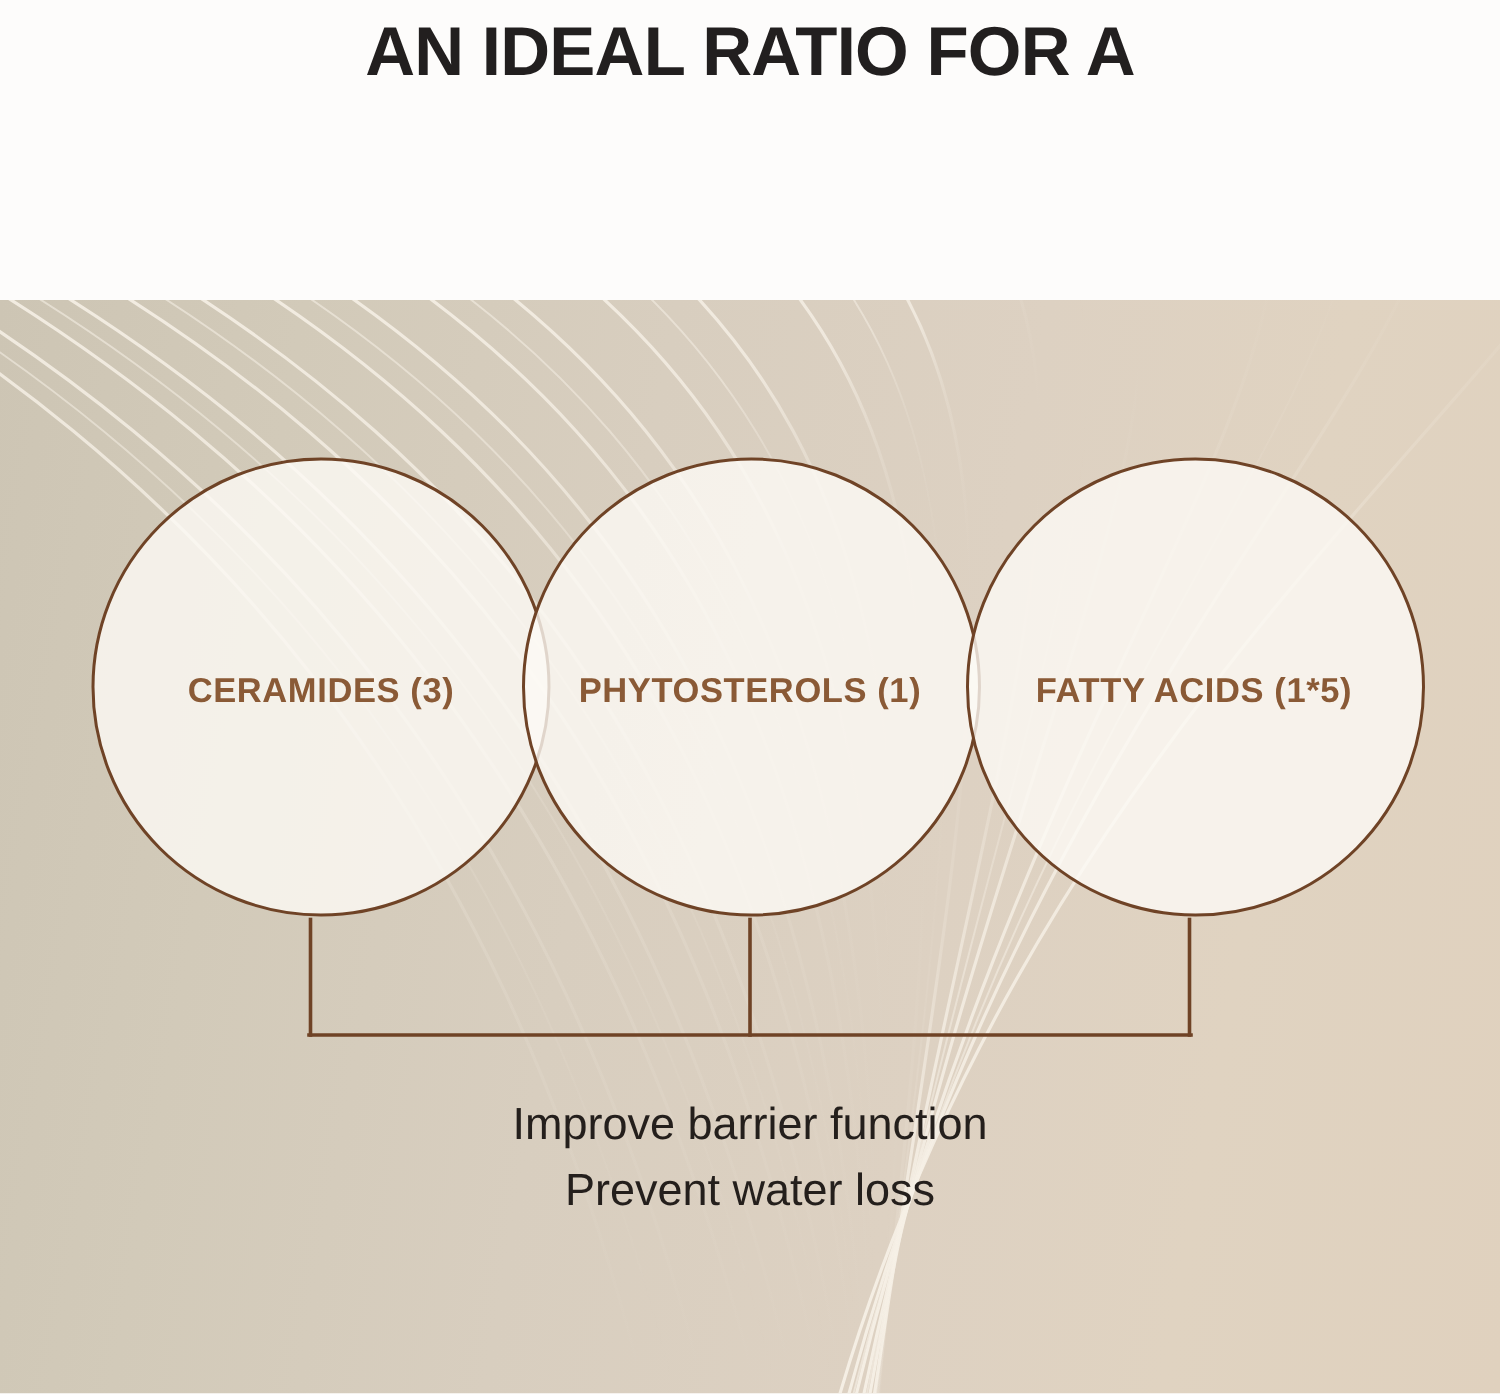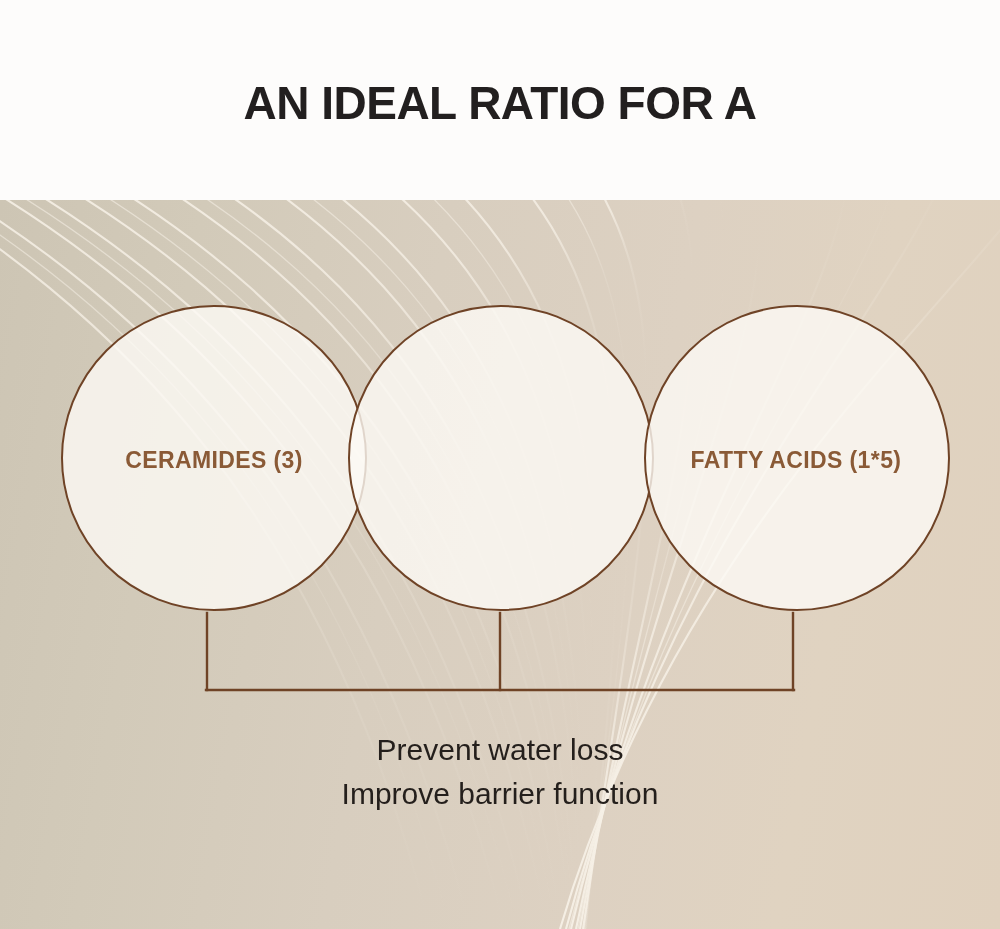--- a/index.html
+++ b/index.html
@@ -22,21 +22,21 @@
   
   .header-band {
     position: absolute;
     left: 0; top: 0;
     width: 1000px;
     height: 200px;
     background: #fdfcfb;
     display: flex;
     flex-direction: column;
     align-items: center;
-    justify-content: center;
+    justify-content: flex-start;
     padding-top: 6px;
   }
 
   .headline-1, .headline-2 {
     font-family: "Liberation Sans", sans-serif;
     font-weight: 700;
     font-size: 46px;
     line-height: 56px;
     letter-spacing: -0.5px;
     white-space: nowrap;
@@ -181,31 +181,32 @@
         <path d="M900,-40  C 869,110 670,330 569,729"></path>
       </g>
     </svg>
 
     <div class="venn">
       <div class="circle circle-1"></div>
       <div class="circle circle-2"></div>
       <div class="circle circle-3"></div>
 
       <div class="circle-label label-1">CERAMIDES (3)</div>
+      <div class="circle-label label-2">PHYTOSTEROLS (1)</div>
       <div class="circle-label label-3">FATTY ACIDS (1*5)</div>
     </div>
 
     <svg class="bracket" viewBox="0 0 1000 729">
       <g stroke="#6f4326" stroke-width="2.4" fill="none" stroke-linecap="square">
         <line x1="207" y1="413" x2="207" y2="490"></line>
         <line x1="500" y1="413" x2="500" y2="490"></line>
         <line x1="793" y1="413" x2="793" y2="490"></line>
         <line x1="206" y1="490" x2="794" y2="490"></line>
       </g>
     </svg>
 
     <div class="benefits">
+      <div class="benefit-line">Improve barrier function</div>
       <div class="benefit-line">Prevent water loss</div>
-      <div class="benefit-line">Improve barrier function</div>
     </div>
 
   </div>
 </div>
 
 </body></html>

